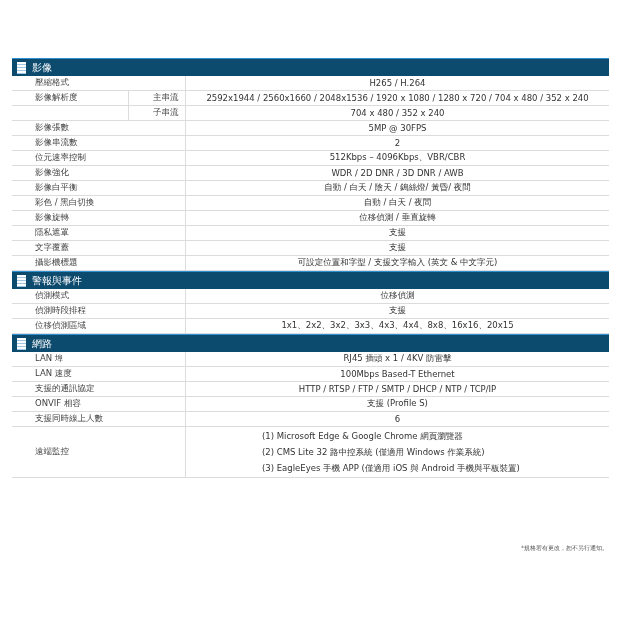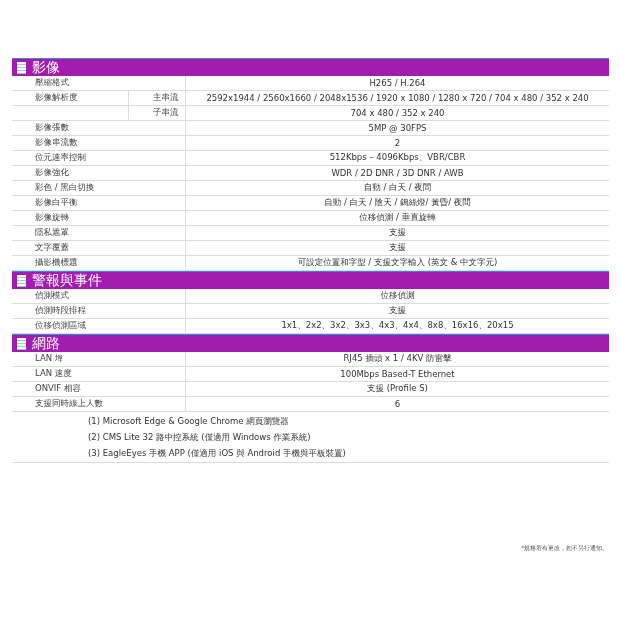--- a/index.html
+++ b/index.html
@@ -3,26 +3,26 @@
   <meta charset="utf-8">
   <style>
     * { box-sizing: border-box; margin: 0; padding: 0; }
     html, body { width: 620px; height: 620px; background: #ffffff; overflow: hidden; }
     body { font-family: "DejaVu Sans", "Liberation Sans", sans-serif; color: #333333; font-size: 8.5px; position: relative; }
 
     .spec { position: absolute; left: 12px; top: 58px; width: 597px; }
 
     .section-header {
       height: 18px;
-      background: #a21caf;
+      background: #0c4a6e;
       color: #ffffff;
       display: flex;
       align-items: center;
       padding-left: 5px;
-      font-size: 14px;
+      font-size: 10px;
       border-top: 1px solid #2f8fd0;
       text-align: right;
     }
     .section-header .bar-icon {
       width: 9px; height: 12px; margin-right: 6px;
       background: repeating-linear-gradient(to bottom, #ffffff 0 2px, #9fc8e8 2px 3px);
       display: inline-block;
     }
 
     .row {
@@ -110,26 +110,26 @@
   </div>
   <div class="row">
     <div class="label">位元速率控制</div>
     <div class="value">512Kbps – 4096Kbps、VBR/CBR</div>
   </div>
   <div class="row">
     <div class="label">影像強化</div>
     <div class="value">WDR / 2D DNR / 3D DNR / AWB</div>
   </div>
   <div class="row">
+    <div class="label">影像白平衡</div>
+    <div class="value">自動 / 白天 / 陰天 / 鎢絲燈/ 黃昏/ 夜間</div>
+  </div>
+  <div class="row">
     <div class="label">彩色 / 黑白切換</div>
     <div class="value">自動 / 白天 / 夜間</div>
-  </div>
-  <div class="row">
-    <div class="label">影像白平衡</div>
-    <div class="value">自動 / 白天 / 陰天 / 鎢絲燈/ 黃昏/ 夜間</div>
   </div>
   <div class="row">
     <div class="label">影像旋轉</div>
     <div class="value">位移偵測 / 垂直旋轉</div>
   </div>
   <div class="row">
     <div class="label">隱私遮罩</div>
     <div class="value">支援</div>
   </div>
   <div class="row">
@@ -164,28 +164,33 @@
   </div>
   <div class="row">
     <div class="label">LAN 埠</div>
     <div class="value">RJ45 插頭 x 1 / 4KV 防雷擊</div>
   </div>
   <div class="row">
     <div class="label">LAN 速度</div>
     <div class="value">100Mbps Based-T Ethernet</div>
   </div>
   <div class="row">
+    <div class="label">支援的通訊協定</div>
+    <div class="value">HTTP / RTSP / FTP / SMTP / DHCP / NTP / TCP/IP</div>
+  </div>
+  <div class="row">
     <div class="label">ONVIF 相容</div>
     <div class="value">支援 (Profile S)</div>
   </div>
   <div class="row">
     <div class="label">支援同時線上人數</div>
     <div class="value">6</div>
   </div>
   <div class="row tall">
+    <div class="label">遠端監控</div>
     <div class="value">
       <span>(1) Microsoft Edge &amp; Google Chrome 網頁瀏覽器</span>
       <span>(2) CMS Lite 32 路中控系統 (僅適用 Windows 作業系統)</span>
       <span>(3) EagleEyes 手機 APP (僅適用 iOS 與 Android 手機與平板裝置)</span>
     </div>
   </div>
 </div>
 
 <div class="footnote">*規格若有更改，恕不另行通知。</div>
 

